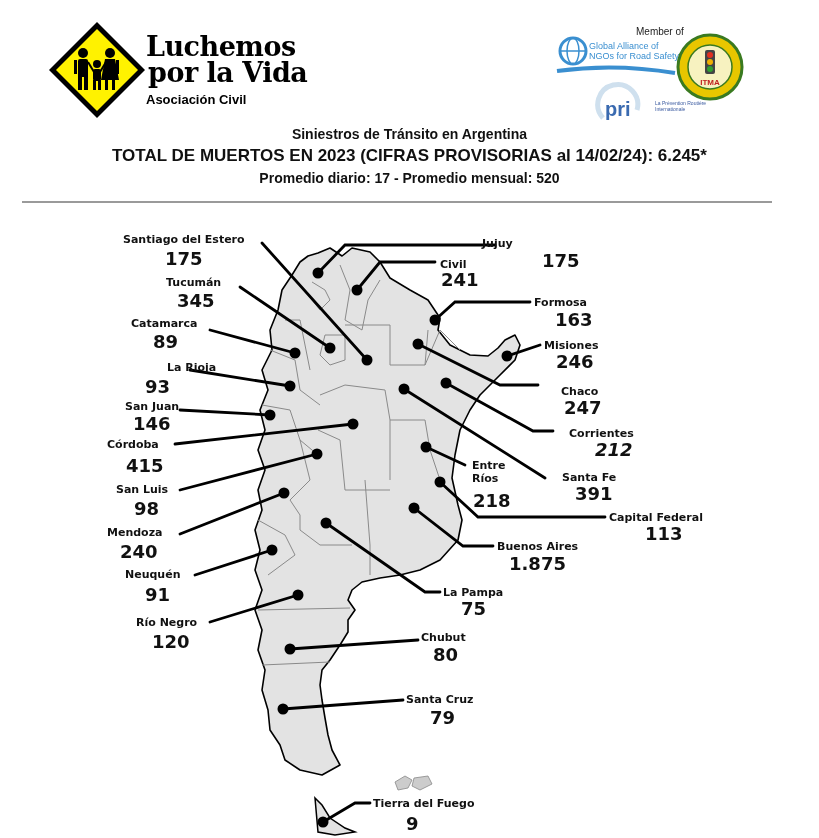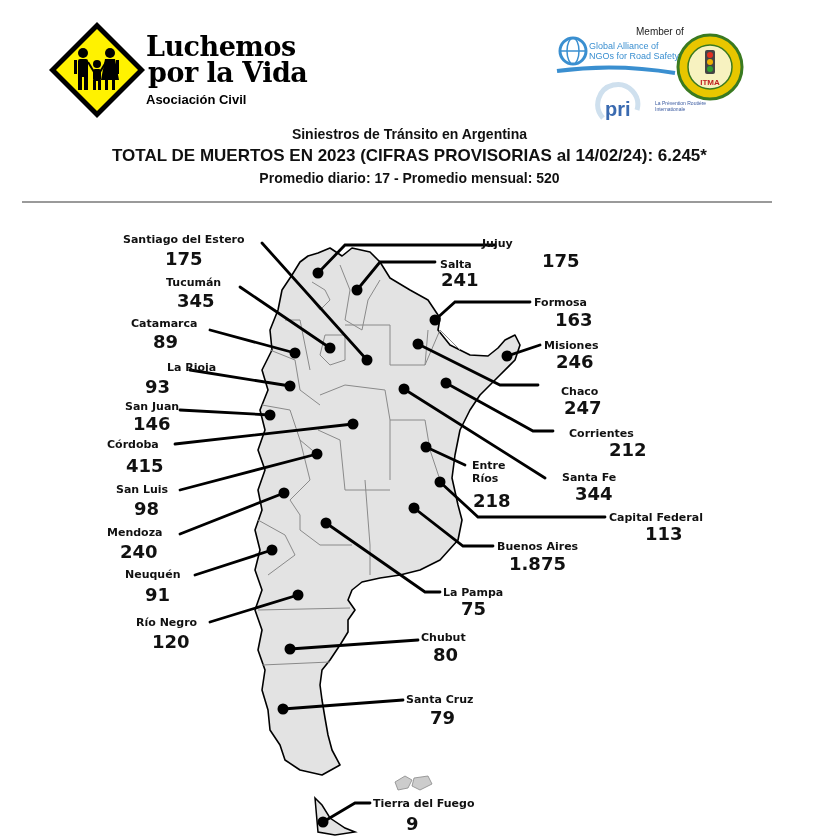--- a/index.html
+++ b/index.html
@@ -188,35 +188,35 @@
 <div class="abs val" style="left:134px;top:498px;">98</div>
 <div class="abs lbl" style="left:107px;top:526px;">Mendoza</div>
 <div class="abs val" style="left:120px;top:541px;">240</div>
 <div class="abs lbl" style="left:125px;top:568px;">Neuquén</div>
 <div class="abs val" style="left:145px;top:584px;">91</div>
 <div class="abs lbl" style="left:136px;top:616px;">Río Negro</div>
 <div class="abs val" style="left:152px;top:631px;">120</div>
 
 <div class="abs lbl" style="left:482px;top:237px;">Jujuy</div>
 <div class="abs val" style="left:498px;top:250px;margin-left:44px;">175</div>
-<div class="abs lbl" style="left:440px;top:258px;">Salta</div>
+<div class="abs lbl" style="left:440px;top:258px;">Civil</div>
 <div class="abs val" style="left:441px;top:269px;">241</div>
 <div class="abs lbl" style="left:534px;top:296px;">Formosa</div>
 <div class="abs val" style="left:555px;top:309px;">163</div>
 <div class="abs lbl" style="left:544px;top:339px;">Misiones</div>
 <div class="abs val" style="left:556px;top:351px;">246</div>
 <div class="abs lbl" style="left:561px;top:385px;">Chaco</div>
 <div class="abs val" style="left:564px;top:397px;">247</div>
 <div class="abs lbl" style="left:569px;top:427px;">Corrientes</div>
-<div class="abs val" style="left:609px;top:439px;">212</div>
+<div class="abs val" style="left:595px;top:439px;font-style:italic;">212</div>
 <div class="abs lbl" style="left:472px;top:459px;">Entre</div>
 <div class="abs lbl" style="left:472px;top:472px;">Ríos</div>
 <div class="abs val" style="left:473px;top:490px;">218</div>
 <div class="abs lbl" style="left:562px;top:471px;">Santa Fe</div>
-<div class="abs val" style="left:575px;top:483px;">344</div>
+<div class="abs val" style="left:575px;top:483px;">391</div>
 <div class="abs lbl" style="left:609px;top:511px;">Capital Federal</div>
 <div class="abs val" style="left:645px;top:523px;">113</div>
 <div class="abs lbl" style="left:497px;top:540px;">Buenos Aires</div>
 <div class="abs val" style="left:509px;top:553px;">1.875</div>
 <div class="abs lbl" style="left:443px;top:586px;">La Pampa</div>
 <div class="abs val" style="left:461px;top:598px;">75</div>
 <div class="abs lbl" style="left:421px;top:631px;">Chubut</div>
 <div class="abs val" style="left:433px;top:644px;">80</div>
 <div class="abs lbl" style="left:406px;top:693px;">Santa Cruz</div>
 <div class="abs val" style="left:430px;top:707px;">79</div>

